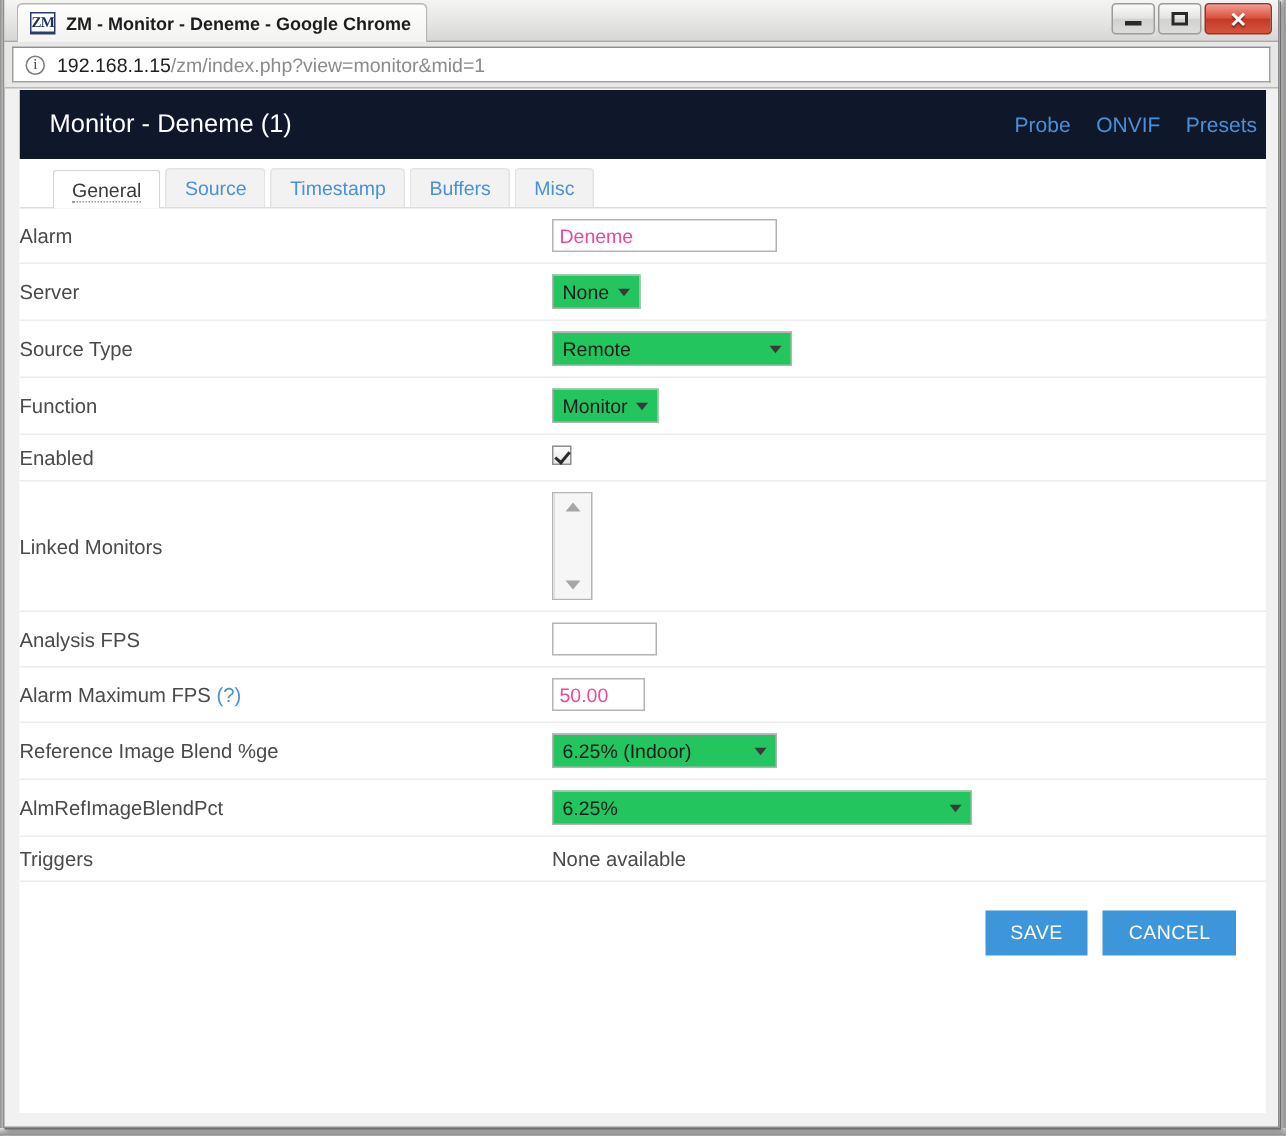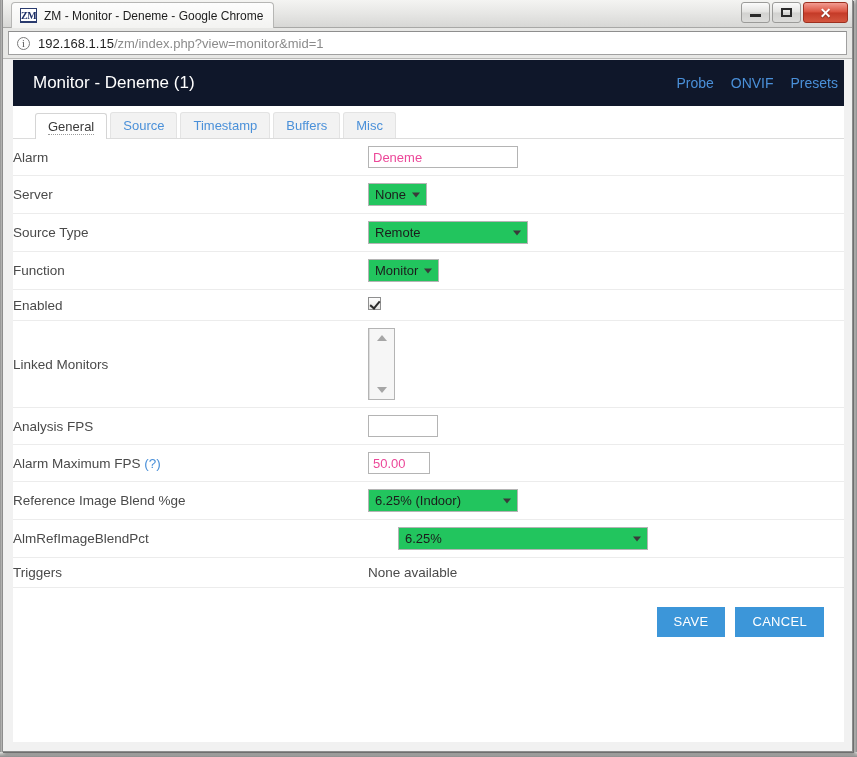--- a/index.html
+++ b/index.html
@@ -97,20 +97,21 @@
     border-bottom-width: 2px;
     margin-right: 7px;
     flex: 0 0 auto;
   }
   #tab-title {
     font-size: 12px;
     color: #1d1d1d;
     white-space: nowrap;
     overflow: hidden;
     text-overflow: ellipsis;
+    font-weight: bold;
   }
 
   
   #win-buttons {
     position: absolute; right: 4px; top: 2px;
     display: flex; gap: 2px;
   }
   .win-btn {
     width: 29px; height: 21px;
     border: 1px solid #9b9b99;
@@ -280,21 +281,21 @@
     right: 6px; top: 50%;
     transform: translateY(-50%);
     width: 0; height: 0;
     border-left: 4px solid transparent;
     border-right: 4px solid transparent;
     border-top: 5px solid #3a3a3a;
   }
   .sel.auto   { padding-right: 20px; }
   .sel.w-160  { width: 160px; }
   .sel.w-138  { width: 150px; }
-  .sel.w-250  { width: 250px; margin-left: 30px; }
+  .sel.w-250  { width: 280px; }
 
   .cbx {
     width: 13px; height: 13px;
     border: 1px solid #8f8f8f;
     background: linear-gradient(180deg, #fefefe 0%, #e6e6e4 100%);
     display: inline-block;
     position: relative;
     cursor: pointer;
   }
   .cbx::after {

